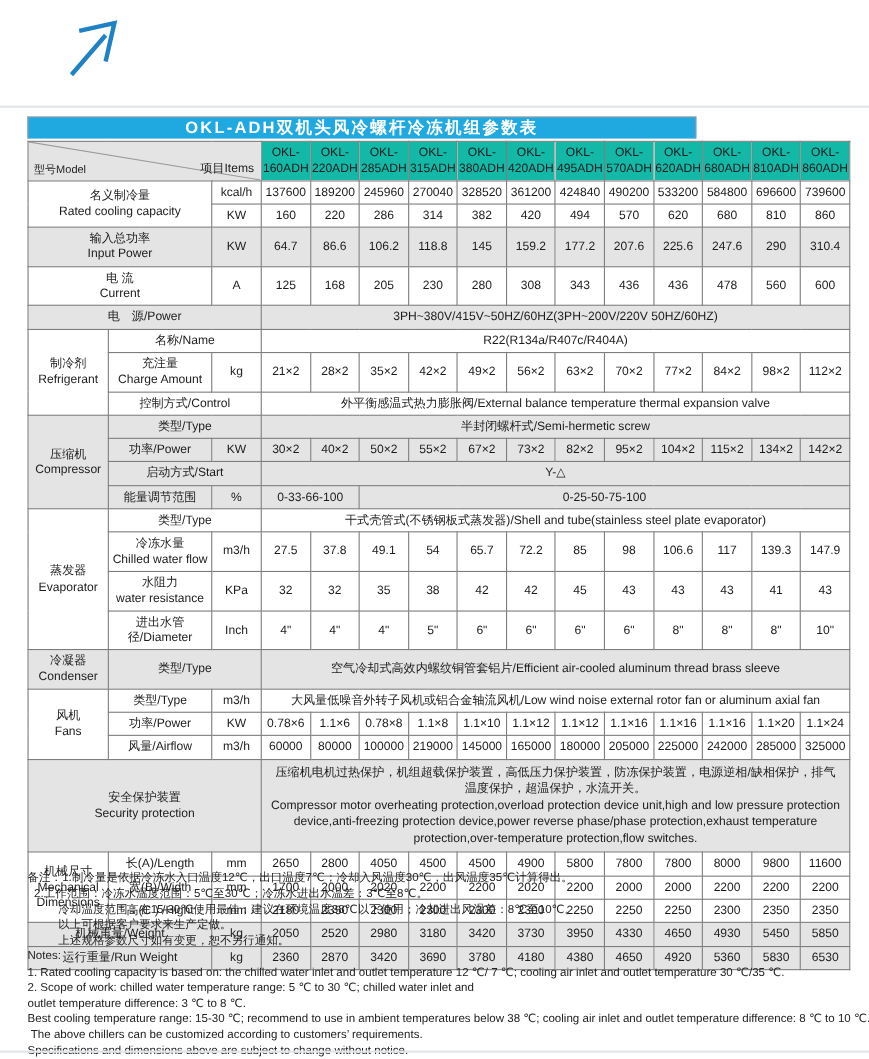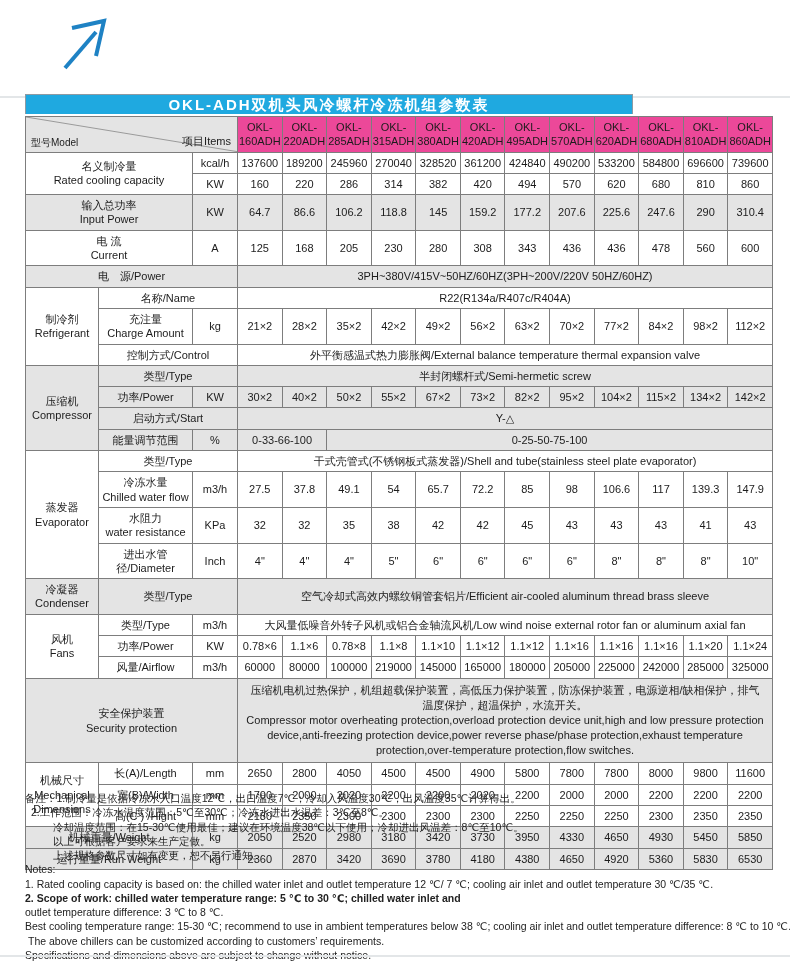--- a/index.html
+++ b/index.html
@@ -10,37 +10,37 @@
   }
   
   .page-header { position:absolute; top:6px; left:56px; display:flex; align-items:flex-start; }
   .arrow-wrap { width:62px; height:60px; margin-top:6px; }
   .titles { margin-left:8px; }
   .title-zh { font-size:25px; font-weight:bold; letter-spacing:1px; line-height:1.25; color:#111; }
   .title-en { font-size:16.5px; font-weight:normal; color:#1a1a1a; margin-top:1px; }
   .top-rule { position:absolute; left:0; top:96px; width:790px; height:2px; background:#e3e6e8; }
   .bottom-rule { position:absolute; left:0; top:955px; width:790px; height:2px; background:#e3e6e8; }
   
-  .table-wrap { position:absolute; left:25px; top:94px; width:608px; }
+  .table-wrap { position:absolute; left:25px; top:106px; width:608px; }
   .banner {
     background:var(--accent,#1fa9e0); color:#fff; text-align:center;
     font-size:15px; font-weight:bold; letter-spacing:2px;
     height:20px; line-height:20px; border:1px solid #8d9aa3; border-bottom:none; margin-bottom:2px;
   }
   table.spec { width:748px; border-collapse:collapse; table-layout:fixed; border:1px solid #5d5d5d; }
   col.c-group { width:73px; } col.c-sub { width:94px; } col.c-unit { width:45px; }
   td {
     border:1px solid #7d7d7d; text-align:center; vertical-align:middle;
     font-size:11px; line-height:1.3; padding:3px 1px; background:#fff;
     overflow:hidden; color:#1c1c1c;
   }
   tr.shade td { background:#e4e4e4; }
   .k-label, .k-group, .corner { white-space:pre-line; }
   .k-security { text-align:center; padding:4px 7px; white-space:pre-line; line-height:1.38; }
-  .model-row td { height:34px; font-size:11px; line-height:1.3; background:#ec4899; }
+  .model-row td { height:34px; font-size:11px; line-height:1.3; background:#14b8a6; }
   .corner { position:relative; background:#e4e4e4 !important; }
   .corner svg.diag { position:absolute; left:0; top:0; width:100%; height:100%; }
   .corner-model { position:absolute; left:5px; bottom:3px; font-size:10px; }
   .corner-items { position:absolute; right:6px; bottom:3px; font-size:11px; }
   
   .notes { position:absolute; left:25px; top:791px; width:762px; font-size:10.5px; line-height:1.36; color:#222; }
   .note-line { white-space:nowrap; }
 </style>
 </head>
 <body>
@@ -432,21 +432,21 @@
   </div>
 
   <div class="notes">
       <div class="note-line" style="padding-left: 0px;">备注：1.制冷量是依据冷冻水入口温度12℃，出口温度7℃；冷却入风温度30℃，出风温度35℃计算得出。</div>
       <div class="note-line" style="padding-left: 6px;">2.工作范围：冷冻水温度范围：5℃至30℃；冷冻水进出水温差：3℃至8℃。</div>
       <div class="note-line" style="padding-left: 28px;">冷却温度范围：在15-30℃使用最佳；建议在环境温度38℃以下使用；冷却进出风温差：8℃至10℃。</div>
       <div class="note-line" style="padding-left: 28px;">以上可根据客户要求来生产定做。</div>
       <div class="note-line" style="padding-left: 28px;">上述规格参数尺寸如有变更，恕不另行通知。</div>
       <div class="note-line" style="padding-left: 0px;">Notes:</div>
       <div class="note-line" style="padding-left: 0px;">1. Rated cooling capacity is based on: the chilled water inlet and outlet temperature 12 ℃/ 7 ℃; cooling air inlet and outlet temperature 30 ℃/35 ℃.</div>
-      <div class="note-line" style="padding-left: 0px; font-weight: bold;">2. Scope of work: chilled water temperature range: 5 ℃ to 30 ℃; chilled water inlet and</div>
+      <div class="note-line" style="padding-left: 0px;">2. Scope of work: chilled water temperature range: 5 ℃ to 30 ℃; chilled water inlet and</div>
       <div class="note-line" style="padding-left: 0px;">outlet temperature difference: 3 ℃ to 8 ℃.</div>
       <div class="note-line" style="padding-left: 0px;">Best cooling temperature range: 15-30 ℃; recommend to use in ambient temperatures below 38 ℃; cooling air inlet and outlet temperature difference: 8 ℃ to 10 ℃.</div>
       <div class="note-line" style="padding-left: 3px;">The above chillers can be customized according to customers’ requirements.</div>
       <div class="note-line" style="padding-left: 0px;">Specifications and dimensions above are subject to change without notice.</div>
     </div>
 
   <div class="bottom-rule"></div>
 </div>
 
 </body></html>

